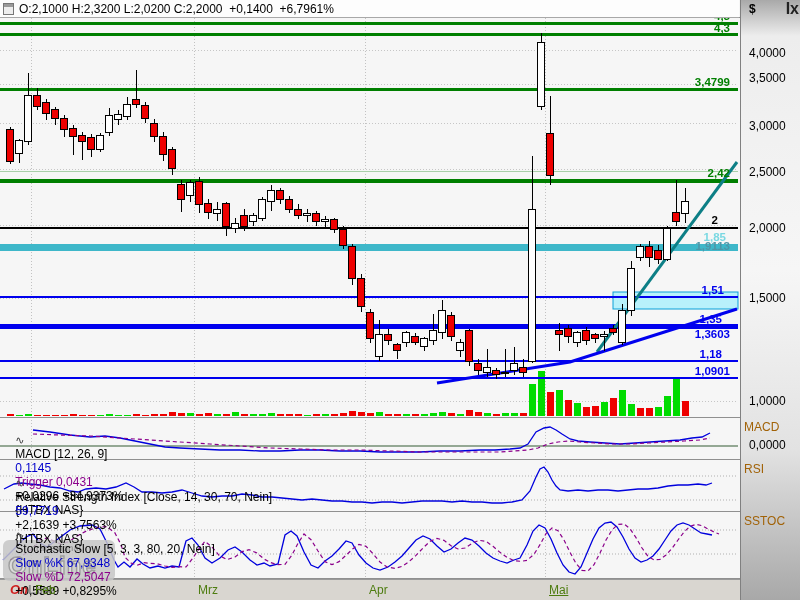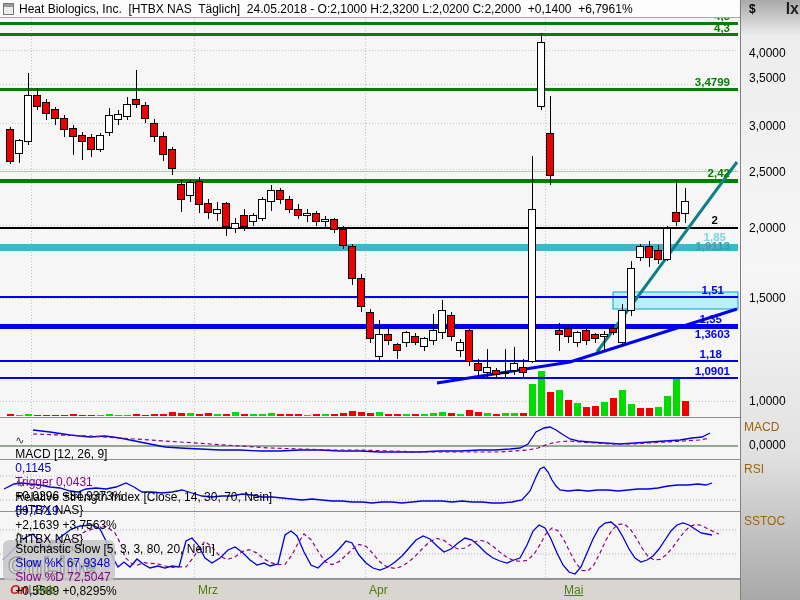--- a/index.html
+++ b/index.html
@@ -362,21 +362,20 @@
       <line x1="194" y1="579" x2="194" y2="585" stroke="#000" stroke-width="1" shape-rendering="crispEdges"></line>
       <line x1="365" y1="579" x2="365" y2="585" stroke="#000" stroke-width="1" shape-rendering="crispEdges"></line>
       <line x1="545" y1="579" x2="545" y2="585" stroke="#000" stroke-width="1" shape-rendering="crispEdges"></line>
     </svg>
 
   <div class="axiscol"></div>
   <div class="bottomstrip"></div>
 
   <div class="titlebar">
     <span class="winicon"></span>
-    <span class="k">Heat Biologics, Inc.  [HTBX NAS  Täglich]  24.05.2018 - </span>
     <span class="g">O:2,1000</span><span> </span>
     <span class="k">H:2,3200</span><span> </span>
     <span class="k">L:2,0200</span><span> </span>
     <span class="g">C:2,2000</span><span>  </span>
     <span class="g">+0,1400  +6,7961%</span>
   </div>
 
   <span class="ylab" style="top:2px;font-weight:700">$</span>
   <span class="corner">Ix</span>
 
@@ -435,15 +434,15 @@
       <span class="lvl" style="right: 74px; top: 231px; color: rgb(121, 216, 226);">1,85</span>
       <span class="lvl" style="right: 70px; top: 240px; color: rgb(78, 150, 168);">1,9113</span>
       <span class="lvl" style="right: 76px; top: 284px; color: rgb(0, 0, 238);">1,51</span>
       <span class="lvl" style="right: 78px; top: 313px; color: rgb(0, 0, 238);">1,35</span>
       <span class="lvl" style="right: 70px; top: 328px; color: rgb(0, 0, 238);">1,3603</span>
       <span class="lvl" style="right: 78px; top: 348px; color: rgb(0, 0, 238);">1,18</span>
       <span class="lvl" style="right: 70px; top: 365px; color: rgb(0, 0, 238);">1,0901</span>
       <span class="mlab" style="left: 35px;">Feb</span>
       <span class="mlab" style="left: 198px;">Mrz</span>
       <span class="mlab" style="left: 369px;">Apr</span>
-      <span class="mlab" style="left: 564px; text-decoration: underline;">Mai</span>
+      <span class="mlab" style="left: 549px; text-decoration: underline;">Mai</span>
     </div>
 </div>
 
 </body></html>

